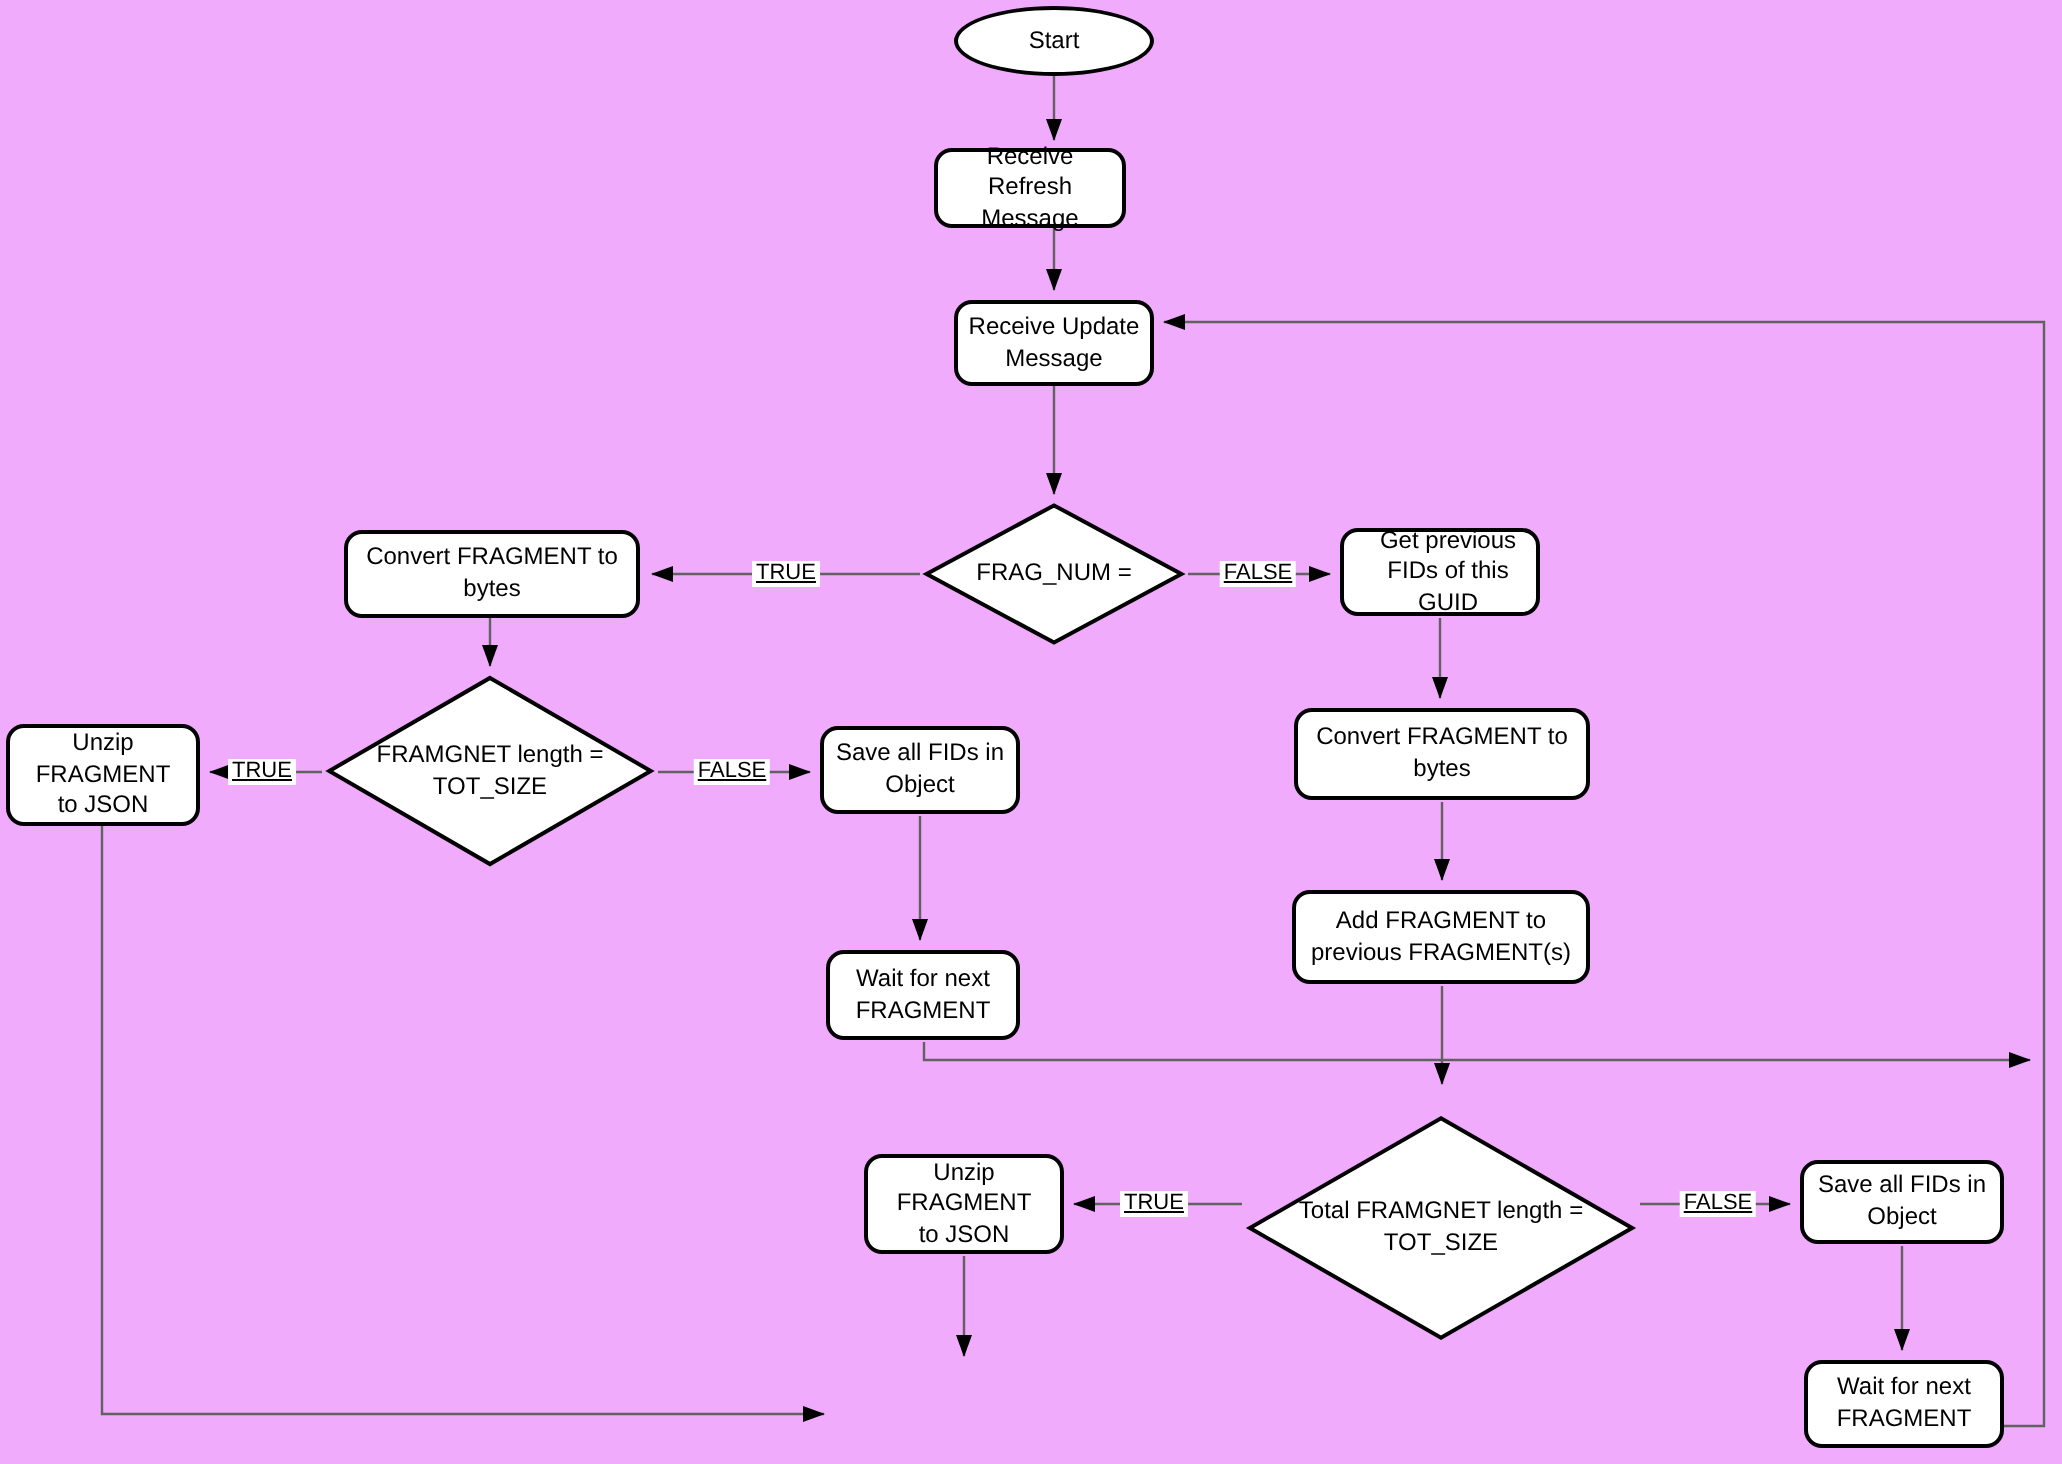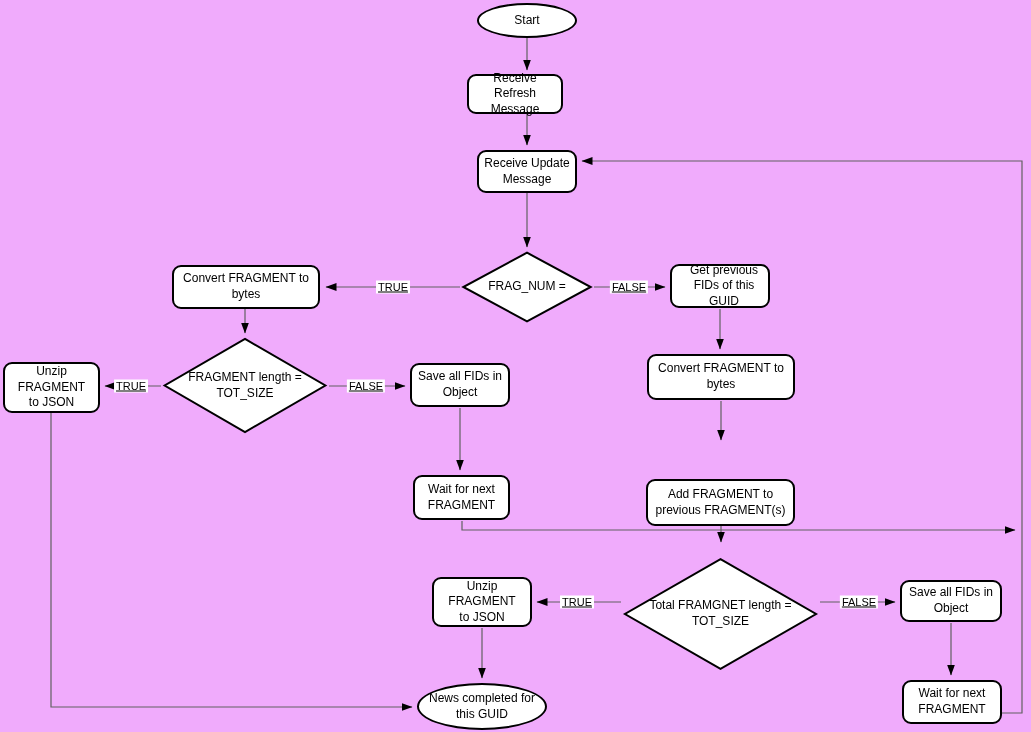--- a/index.html
+++ b/index.html
@@ -96,48 +96,46 @@
 
   <div class="node" style="left:413px;top:475px;width:97px;height:45px;">Wait for next
 FRAGMENT</div>
 
   <div class="node" style="left:670px;top:264px;width:100px;height:44px;padding-left:12px;">Get previous
 FIDs of this GUID</div>
 
   <div class="node" style="left:647px;top:354px;width:148px;height:46px;">Convert FRAGMENT to
 bytes</div>
 
-  <div class="node" style="left:646px;top:445px;width:149px;height:47px;margin-top:34px;">Add FRAGMENT to
+  <div class="node" style="left:646px;top:445px;width:149px;height:47px;">Add FRAGMENT to
 previous FRAGMENT(s)</div>
 
   <div class="node" style="left:432px;top:577px;width:100px;height:50px;">Unzip
 FRAGMENT
 to JSON</div>
 
   <div class="node" style="left:900px;top:580px;width:102px;height:42px;">Save all FIDs in
 Object</div>
 
   <div class="node" style="left:902px;top:680px;width:100px;height:44px;">Wait for next
 FRAGMENT</div>
 
-  <div class="node terminal" style="left:417px;top:683px;width:130px;height:47px;">News completed for
-this GUID</div>
 
   <div class="diamond" style="left:462px;top:252px;width:130px;height:70px;">
     <svg viewBox="0 0 100 100" preserveAspectRatio="none">
       <polygon points="50,1 99,50 50,99 1,50"></polygon>
     </svg>
     <div class="dlabel">FRAG_NUM =</div>
   </div>
 
   <div class="diamond" style="left:163px;top:338px;width:164px;height:95px;">
     <svg viewBox="0 0 100 100" preserveAspectRatio="none">
       <polygon points="50,1 99,50 50,99 1,50"></polygon>
     </svg>
-    <div class="dlabel">FRAGMENT length =
+    <div class="dlabel">FRAMGNET length =
 TOT_SIZE</div>
   </div>
 
   <div class="diamond" style="left:623px;top:558px;width:195px;height:112px;">
     <svg viewBox="0 0 100 100" preserveAspectRatio="none">
       <polygon points="50,1 99,50 50,99 1,50"></polygon>
     </svg>
     <div class="dlabel">Total FRAMGNET length =
 TOT_SIZE</div>
   </div>

